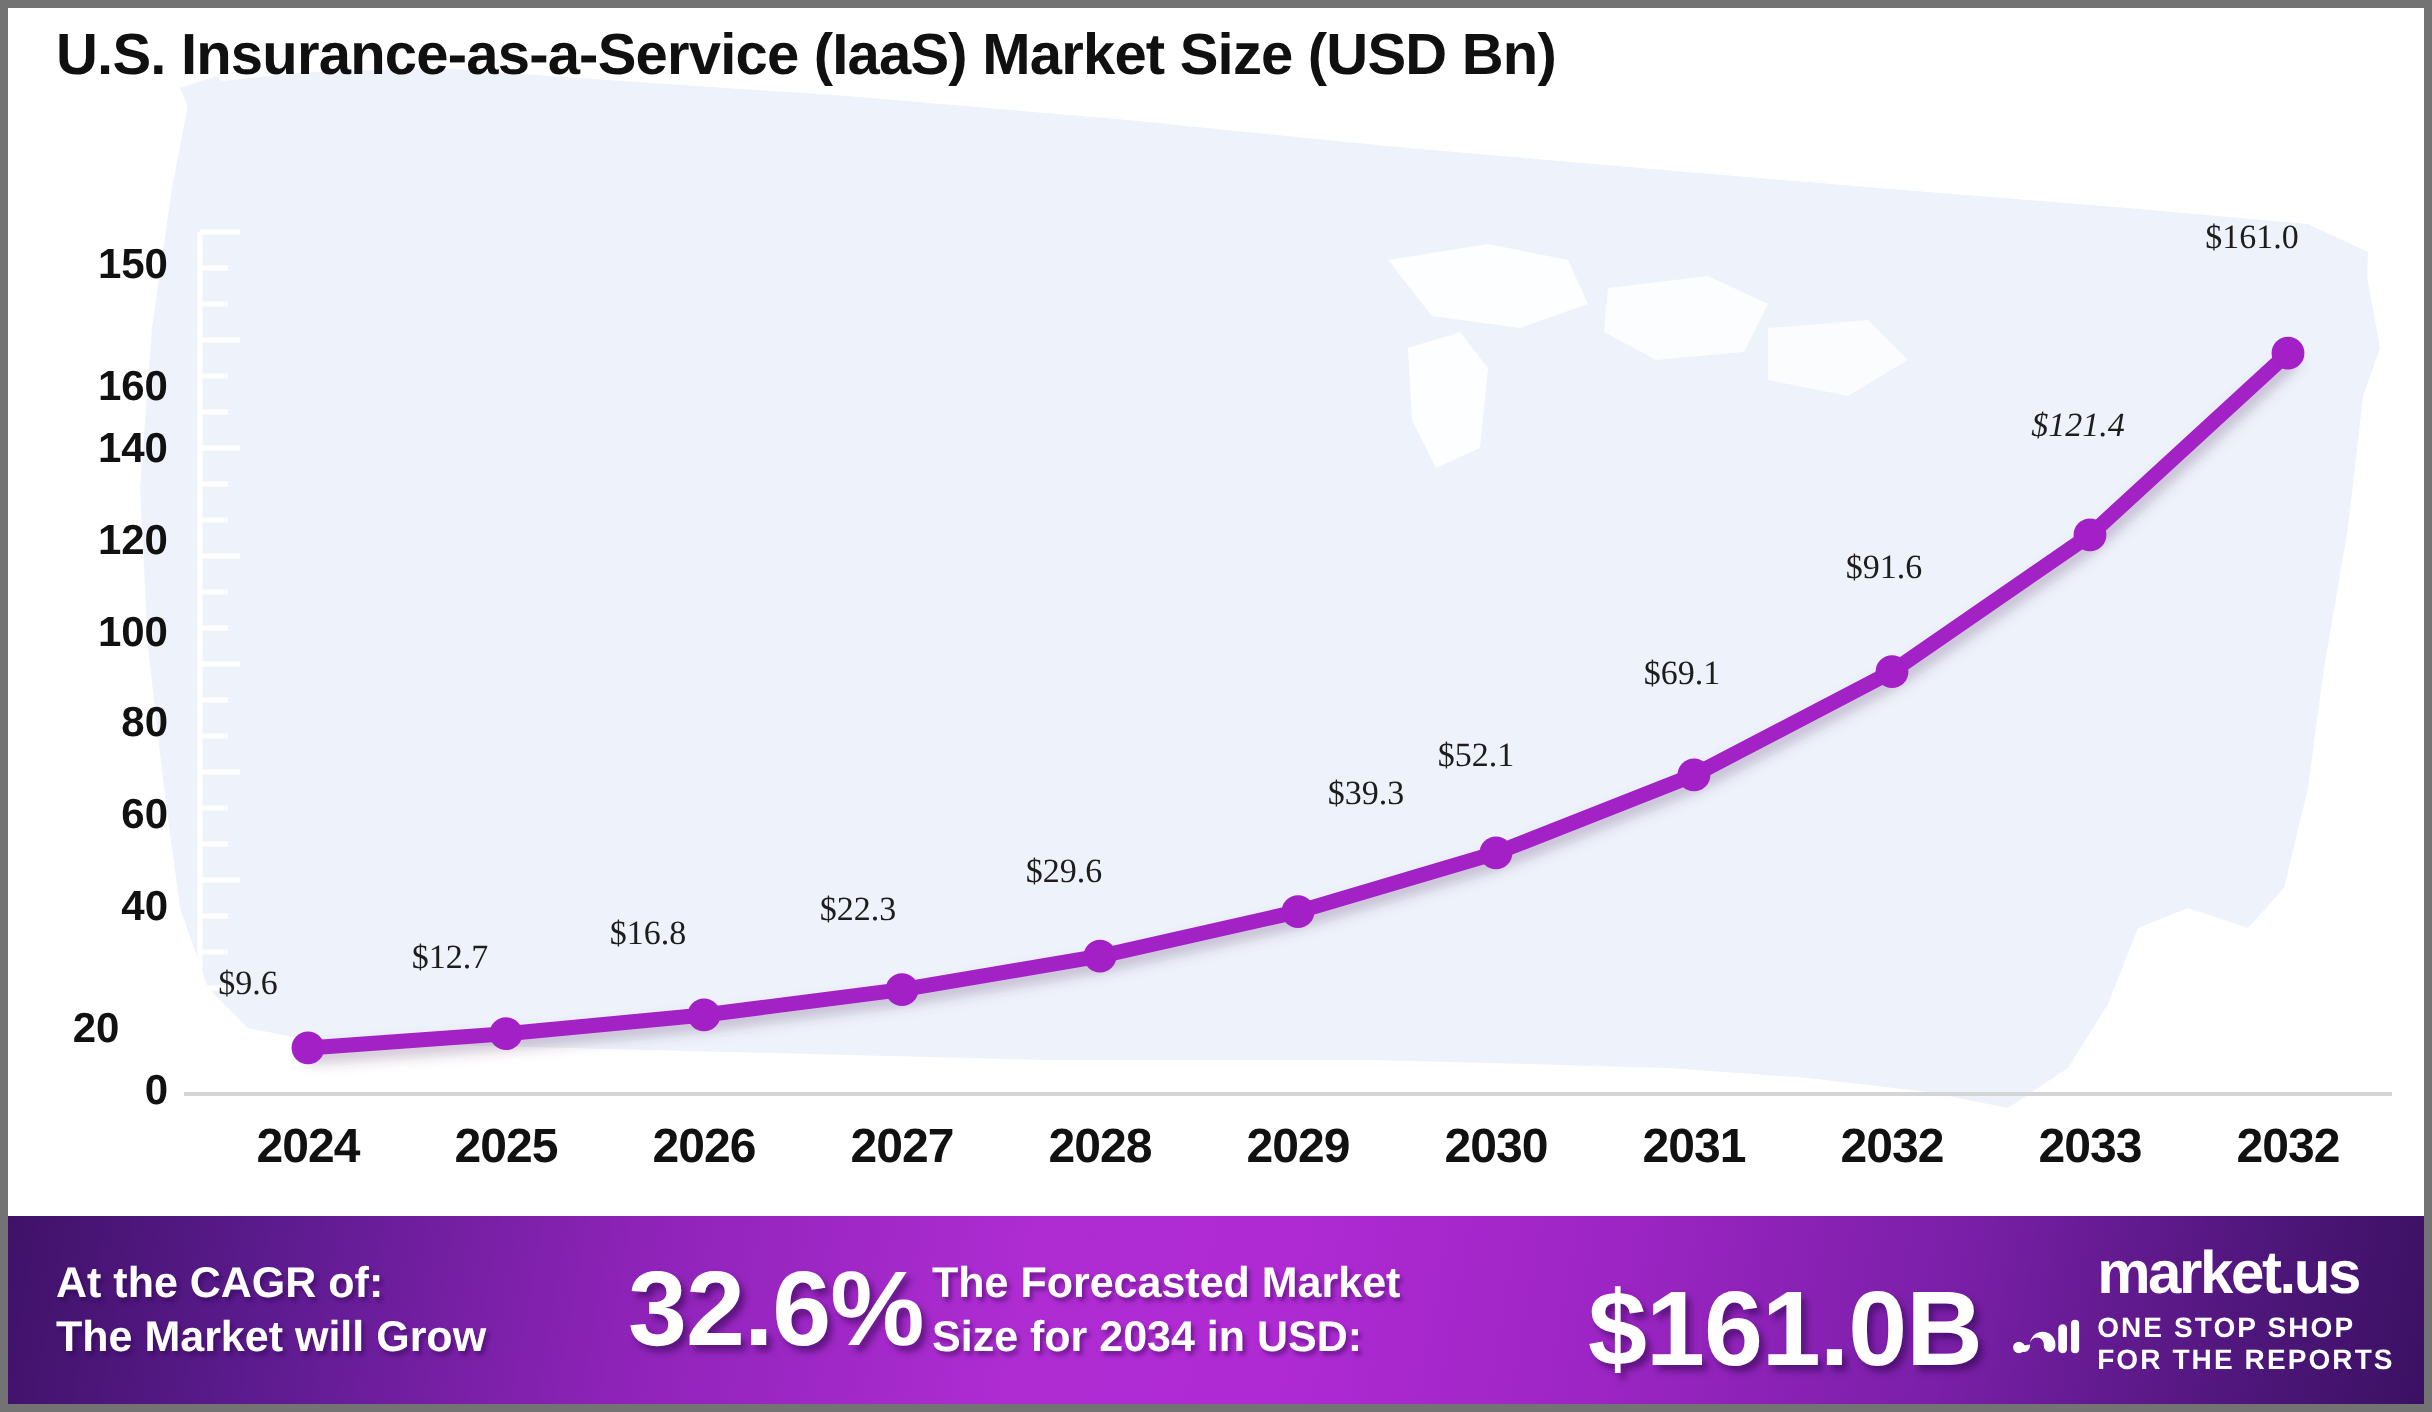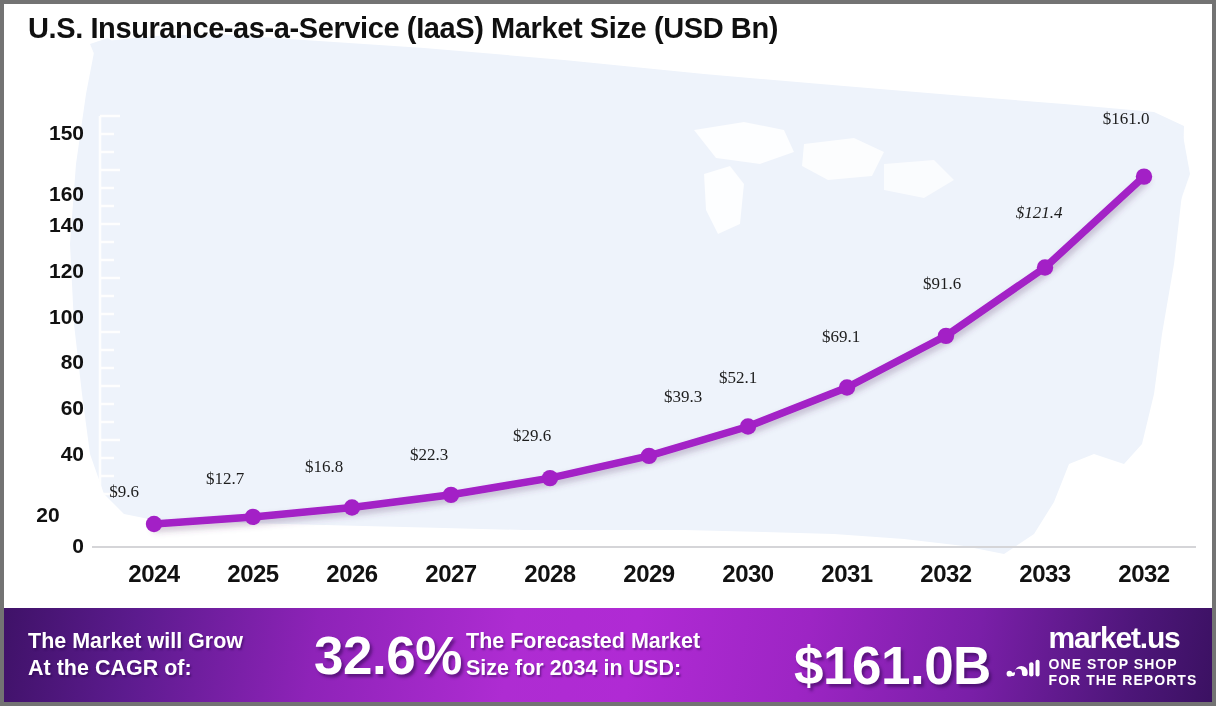--- a/index.html
+++ b/index.html
@@ -293,22 +293,22 @@
       <div class="x-tick" style="left: 744px;">2030</div>
       <div class="x-tick" style="left: 843px;">2031</div>
       <div class="x-tick" style="left: 942px;">2032</div>
       <div class="x-tick" style="left: 1041px;">2033</div>
       <div class="x-tick" style="left: 1140px;">2032</div>
     </div>
 
   <div id="footer-bar">
 
     <div id="cagr-caption" class="f-text">
+      <div>At the CAGR of:</div>
       <div>The Market will Grow</div>
-      <div>At the CAGR of:</div>
     </div>
 
     <div id="cagr-value" class="f-big">32.6%</div>
 
     <div id="size-caption" class="f-text">
       <div>The Forecasted Market</div>
       <div>Size for 2034 in USD:</div>
     </div>
 
     <div id="size-value" class="f-big">$161.0B</div>

